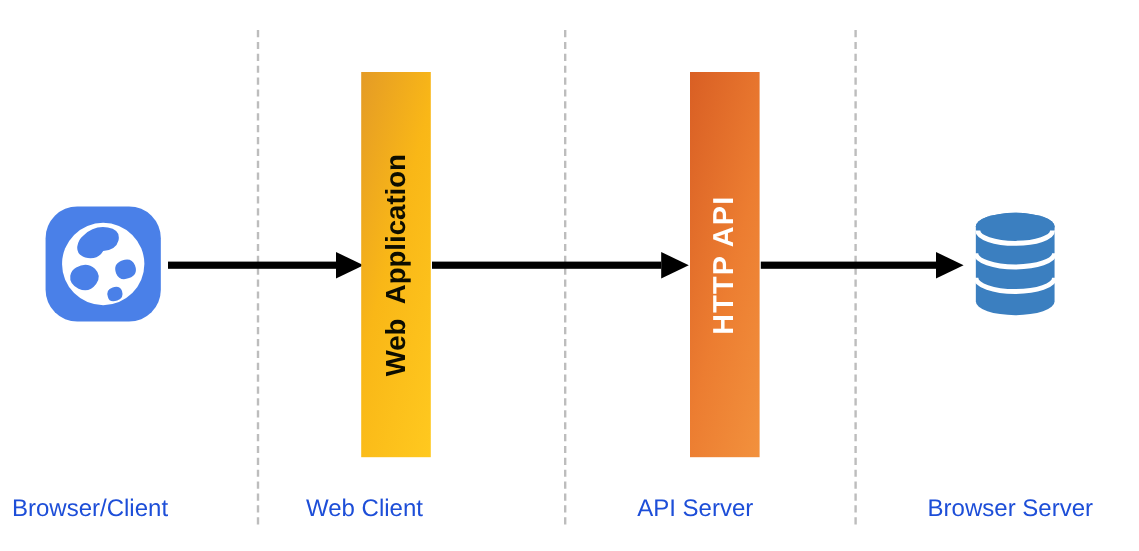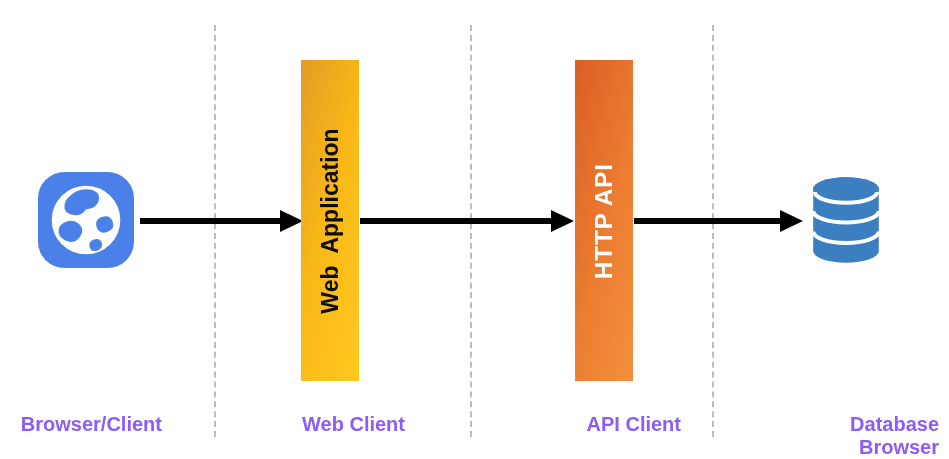--- a/index.html
+++ b/index.html
@@ -59,23 +59,22 @@
 
   
   .node-icon { position:absolute; }
   .node-icon svg { display:block; width:100%; height:100%; }
 
   
   .caption {
     position:absolute;
     top:413px;
     font-size:20px;
-    color:#8b5cf6;
-    text-align:right;
-    font-weight:bold;
+    color:#1d4ed8;
+    text-align:left;
   }
 </style>
 </head>
 <body>
 
 <div class="canvas">
 
   <div class="sep" style="left:214px;"></div>
   <div class="sep" style="left:470px;"></div>
   <div class="sep" style="left:712px;"></div>
@@ -119,16 +118,16 @@
       <path d="M10 18 a40 14 0 0 1 80 0 v76 a40 14 0 0 1 -80 0 z" fill="#3b7fc0"></path>
       <ellipse cx="50" cy="18" rx="40" ry="14" fill="#3b7fc0"></ellipse>
       <path d="M12 22 a38 13 0 0 0 76 0" stroke="#ffffff" stroke-width="5" fill="none"></path>
       <path d="M10 45 a40 14 0 0 0 80 0" stroke="#ffffff" stroke-width="5" fill="none"></path>
       <path d="M10 70 a40 14 0 0 0 80 0" stroke="#ffffff" stroke-width="5" fill="none"></path>
     </svg>
   </div>
 
   <div class="caption" style="left:10px; width:152px;">Browser/Client</div>
   <div class="caption" style="left:255px; width:150px;">Web Client</div>
-  <div class="caption" style="left:531px; width:150px;">API Client</div>
-  <div class="caption" style="left:773px; width:166px;">Database Browser</div>
+  <div class="caption" style="left:531px; width:150px;">API Server</div>
+  <div class="caption" style="left:773px; width:166px;">Browser Server</div>
 
 </div>
 
 </body></html>

